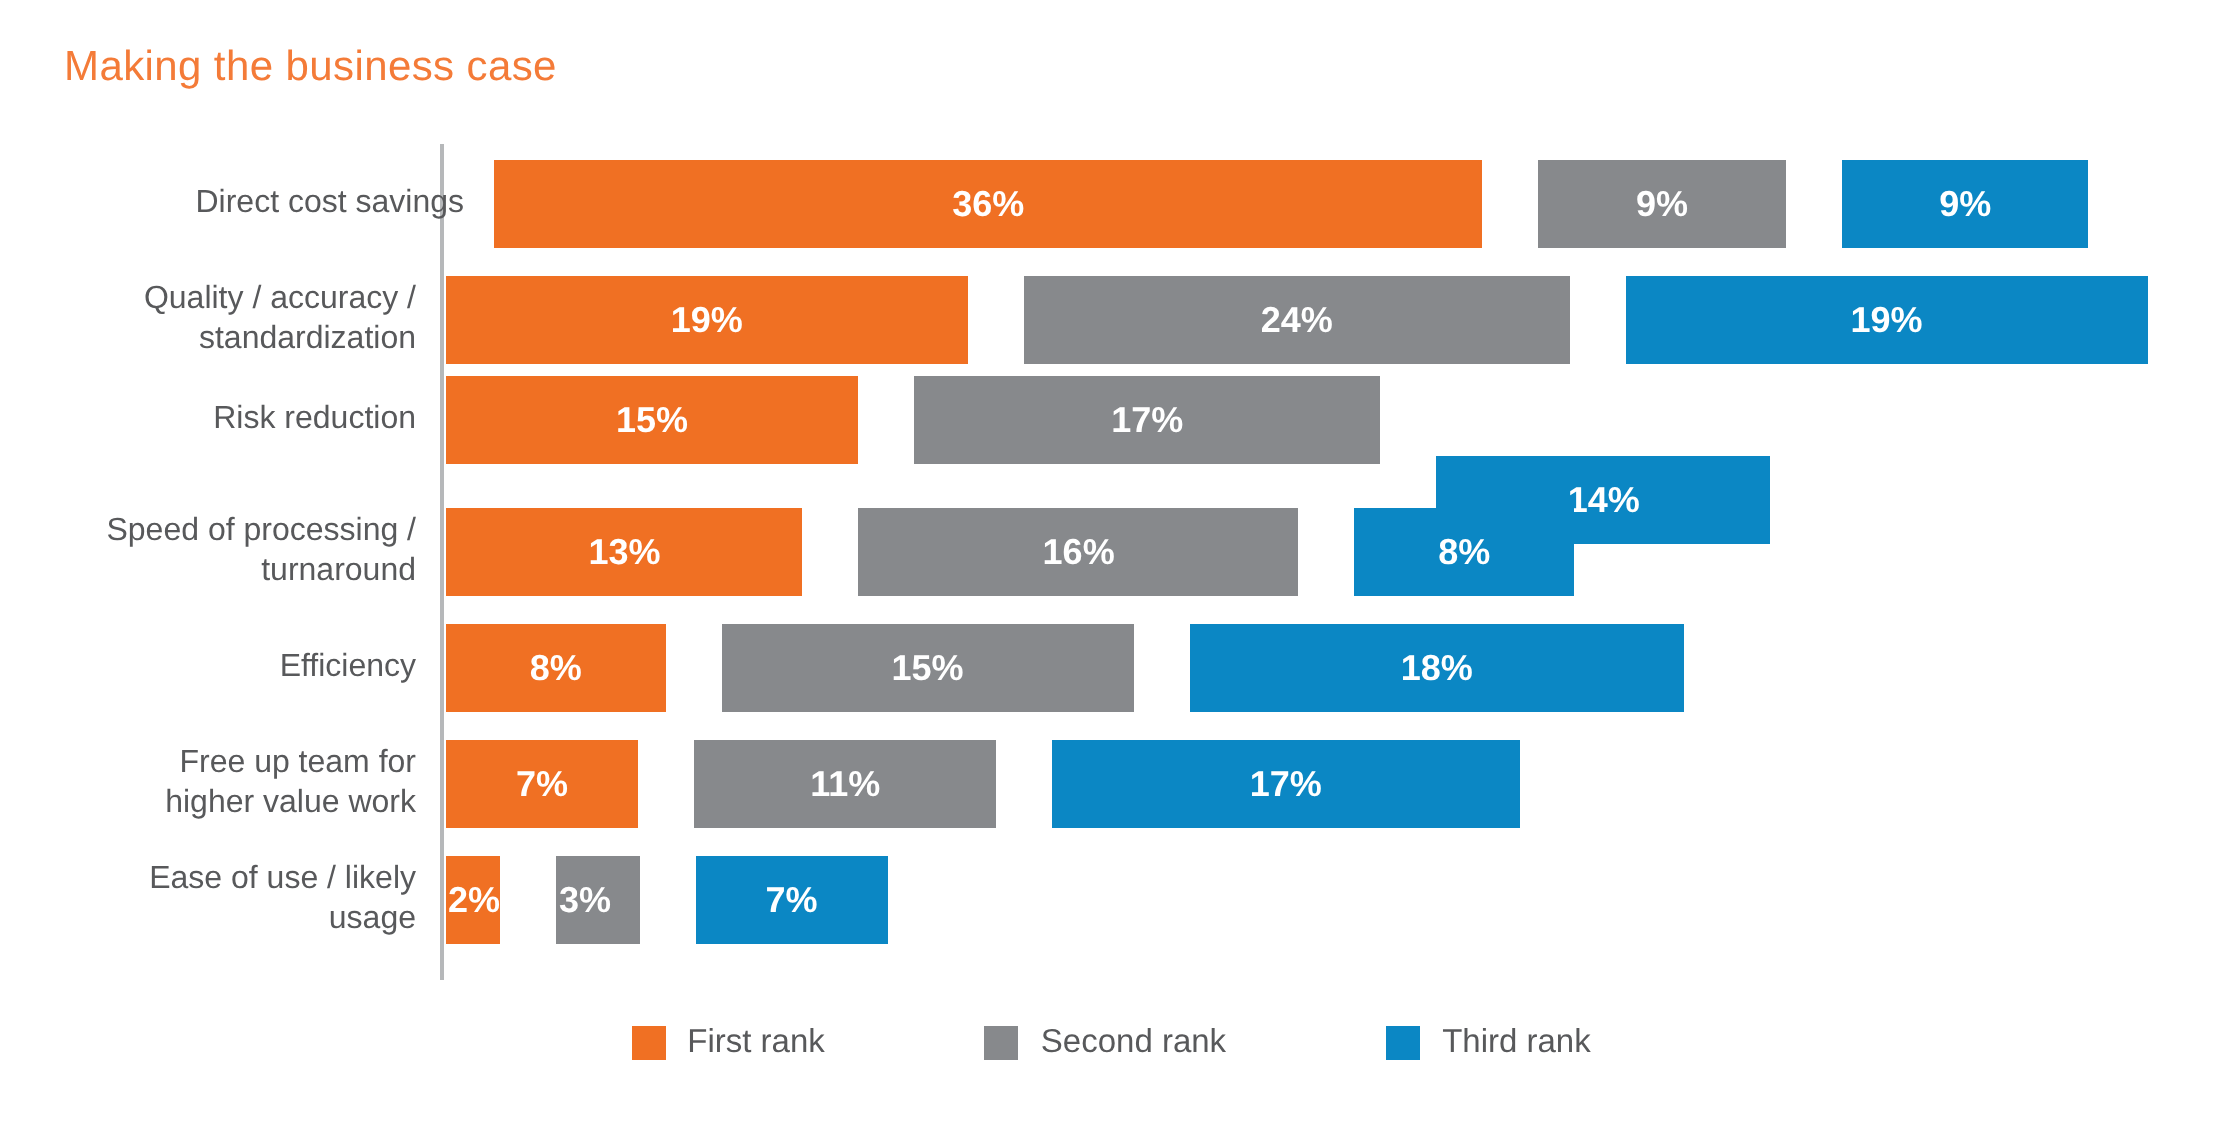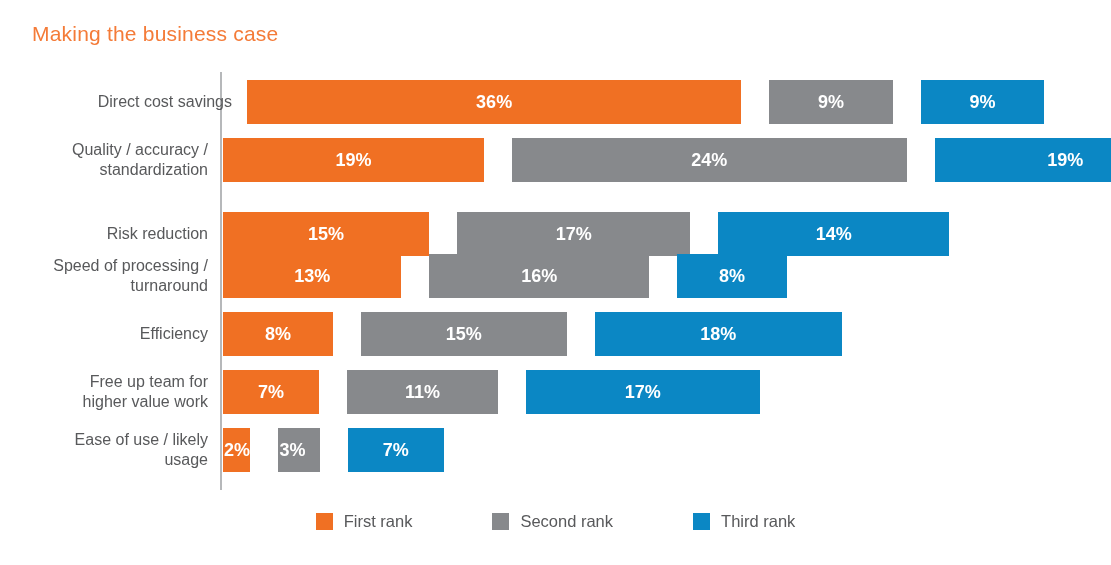--- a/index.html
+++ b/index.html
@@ -139,38 +139,38 @@
           </div>
         </div>
       </div>
       <div class="cat-row" style="top: 138px;">
         <div class="cat-label">Quality / accuracy /
 standardization</div>
         <div class="bar-track">
           <div class="seg seg-first" style="width: 260.87px;">
             <span>19%</span>
           </div>
-          <div class="seg seg-second" style="width: 395px;">
+          <div class="seg seg-second" style="width: 273px;">
             <span>24%</span>
           </div>
           <div class="seg seg-third" style="width: 260.87px;">
             <span>19%</span>
           </div>
         </div>
       </div>
-      <div class="cat-row" style="top: 212px;">
+      <div class="cat-row" style="top: 188px;">
         <div class="cat-label">Risk reduction</div>
         <div class="bar-track">
           <div class="seg seg-first" style="width: 205.95px;">
             <span>15%</span>
           </div>
           <div class="seg seg-second" style="width: 233.41px;">
             <span>17%</span>
           </div>
-          <div class="seg seg-third" style="width: 231px;">
+          <div class="seg seg-third" style="width: 167px; margin-top: 40px;">
             <span>14%</span>
           </div>
         </div>
       </div>
       <div class="cat-row" style="top: 254px;">
         <div class="cat-label">Speed of processing /
 turnaround</div>
         <div class="bar-track">
           <div class="seg seg-first" style="width: 178.49px;">
             <span>13%</span>

